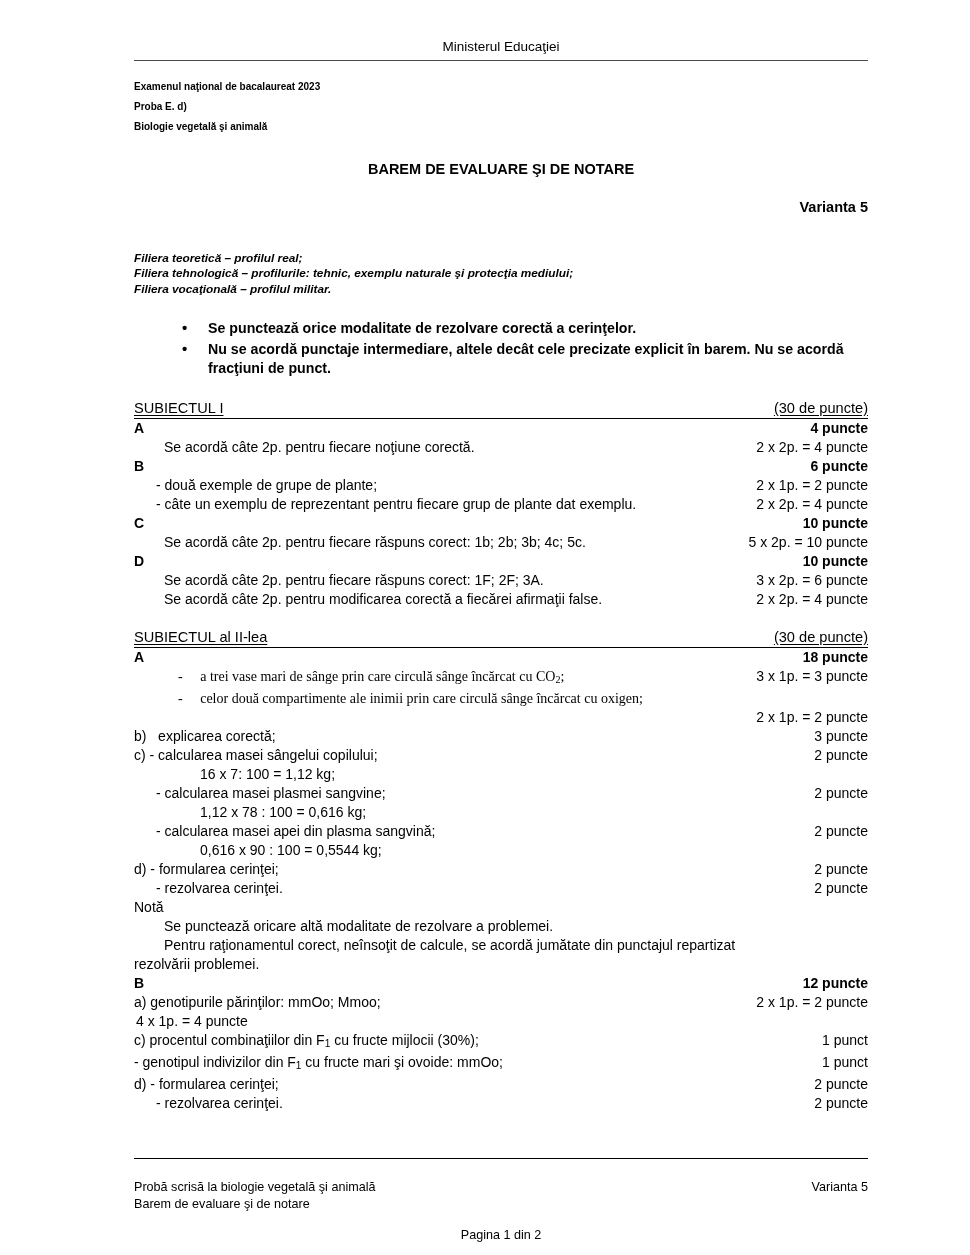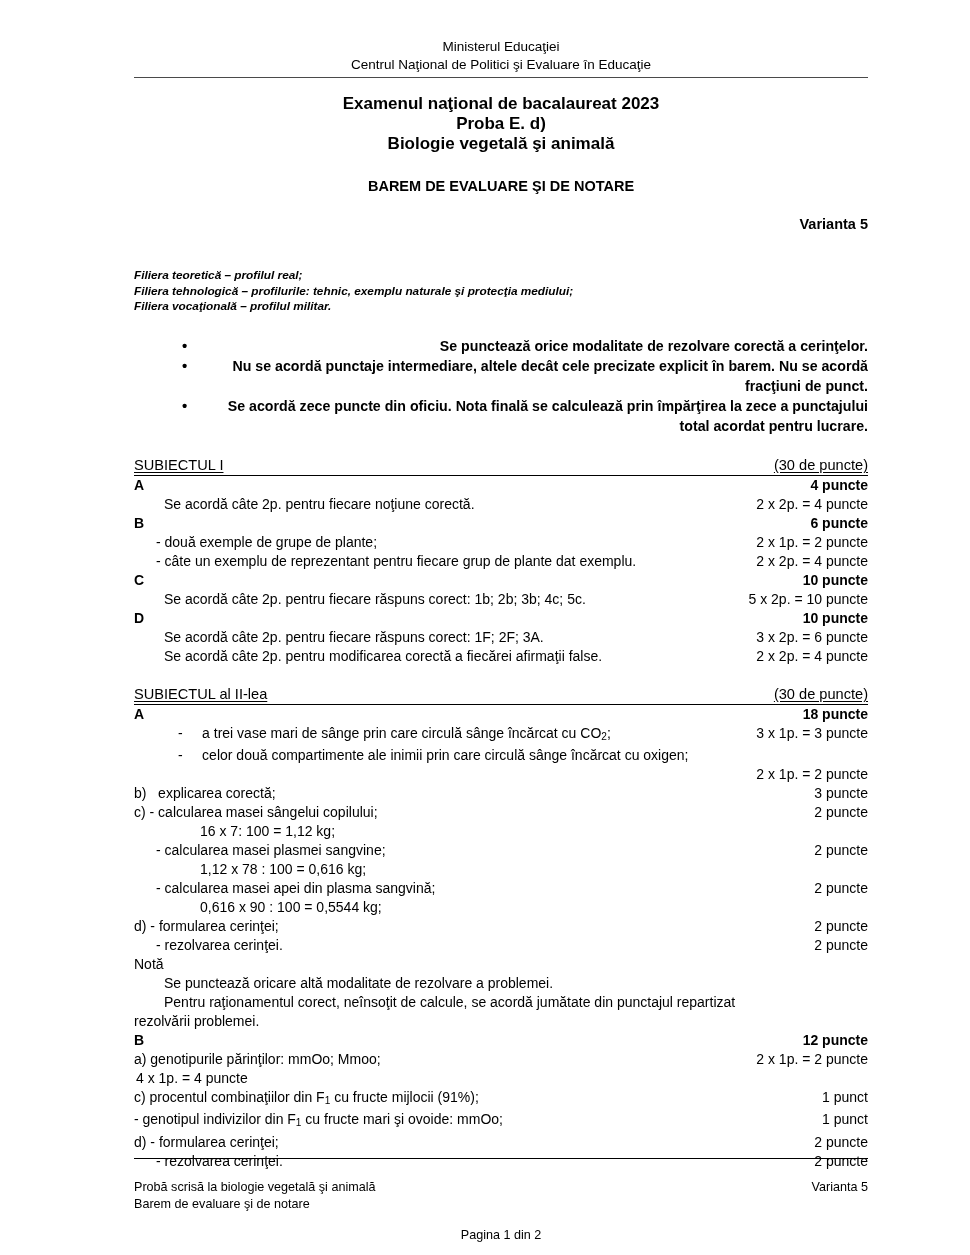--- a/index.html
+++ b/index.html
@@ -36,23 +36,23 @@
     font-size: 13.5px;
     line-height: 17.5px;
   }
   .rule {
     border: 0;
     border-top: 1.6px solid #4a4a4a;
     margin: 4px 0 0 0;
     height: 0;
   }
   .title-block {
-    text-align: center;
-    font-weight: bold;
-    font-size: 17px;
+    text-align: left;
+    font-weight: bold;
+    font-size: 10px;
     line-height: 20px;
     margin-top: 16px;
   }
   .barem-title {
     text-align: center;
     font-weight: bold;
     font-size: 14.5px;
     margin-top: 24px;
   }
   .varianta-top {
@@ -75,21 +75,20 @@
     margin: 22px 0 0 0;
     padding: 0 0 0 48px;
     font-weight: bold;
     font-size: 14.2px;
     line-height: 19.5px;
   }
   ul.notes li {
     position: relative;
     margin-bottom: 1px;
     padding-left: 26px;
-    text-align: right;
   }
   ul.notes li::before {
     content: "\2022";
     position: absolute;
     left: 0;
     top: -1px;
     font-size: 15px;
   }
 
   
@@ -122,21 +121,21 @@
   }
   .row .pts {
     flex: 0 0 auto;
     text-align: right;
     white-space: pre;
     padding-left: 2px;
   }
   .b { font-weight: bold; }
   .ind1 { padding-left: 30px; }
   .ind2 { padding-left: 22px; }
-  .ind3 { padding-left: 44px; }
+  .ind3 { padding-left: 44px; font-family: Liberation Serif, serif; }
   .ind4 { padding-left: 66px; }
   .pts-only-reg {
     text-align: right;
     font-weight: normal;
     font-size: 14px;
     line-height: 19px;
   }
   sub {
     font-size: 0.72em;
     vertical-align: -0.22em;
@@ -172,42 +171,40 @@
   }
 </style>
 </head>
 <body>
 
 <div class="page">
   <div class="inner">
 
     <div class="doc-header">
       <div>Ministerul Educaţiei</div>
-      <div>Centrul Naţional de Politici şi Evaluare în Educaţie</div>
     </div>
     <hr class="rule">
 
     <div class="title-block">
       <div>Examenul naţional de bacalaureat 2023</div>
       <div>Proba E. d)</div>
       <div>Biologie vegetală şi animală</div>
     </div>
     <div class="barem-title">BAREM DE EVALUARE ŞI DE NOTARE</div>
     <div class="varianta-top">Varianta 5</div>
 
     <div class="filiera">
       <div>Filiera teoretică – profilul real;</div>
       <div>Filiera tehnologică – profilurile: tehnic, exemplu naturale şi protecţia mediului;</div>
       <div>Filiera vocaţională – profilul militar.</div>
     </div>
 
     <ul class="notes">
       <li>Se punctează orice modalitate de rezolvare corectă a cerinţelor.</li>
       <li>Nu se acordă punctaje intermediare, altele decât cele precizate explicit în barem. Nu se acordă fracţiuni de punct.</li>
-      <li>Se acordă zece puncte din oficiu. Nota finală se calculează prin împărţirea la zece a punctajului total acordat pentru lucrare.</li>
     </ul>
 
     <div class="subject-head">
       <span class="sh-left">SUBIECTUL I</span>
       <span class="sh-right">(30 de puncte)</span>
     </div>
 
     <div class="row">
       <span class="lbl b">A</span>
       <span class="pts b">4 puncte</span>
@@ -325,21 +322,21 @@
       <span class="pts b">12 puncte</span>
     </div>
     <div class="row">
       <span class="lbl">a) genotipurile părinţilor: mmOo; Mmoo;</span>
       <span class="pts">2 x 1p. = 2 puncte</span>
     </div>
     <div class="row">
       <span class="pts">4 x 1p. = 4 puncte</span>
     </div>
     <div class="row">
-      <span class="lbl"><span>c) procentul combinaţiilor din F</span><sub>1</sub><span> cu fructe mijlocii (91%);</span></span>
+      <span class="lbl"><span>c) procentul combinaţiilor din F</span><sub>1</sub><span> cu fructe mijlocii (30%);</span></span>
       <span class="pts">1 punct</span>
     </div>
     <div class="row">
       <span class="lbl"><span>- genotipul indivizilor din F</span><sub>1</sub><span> cu fructe mari şi ovoide: mmOo;</span></span>
       <span class="pts">1 punct</span>
     </div>
     <div class="row">
       <span class="lbl">d) - formularea cerinţei;</span>
       <span class="pts">2 puncte</span>
     </div>

